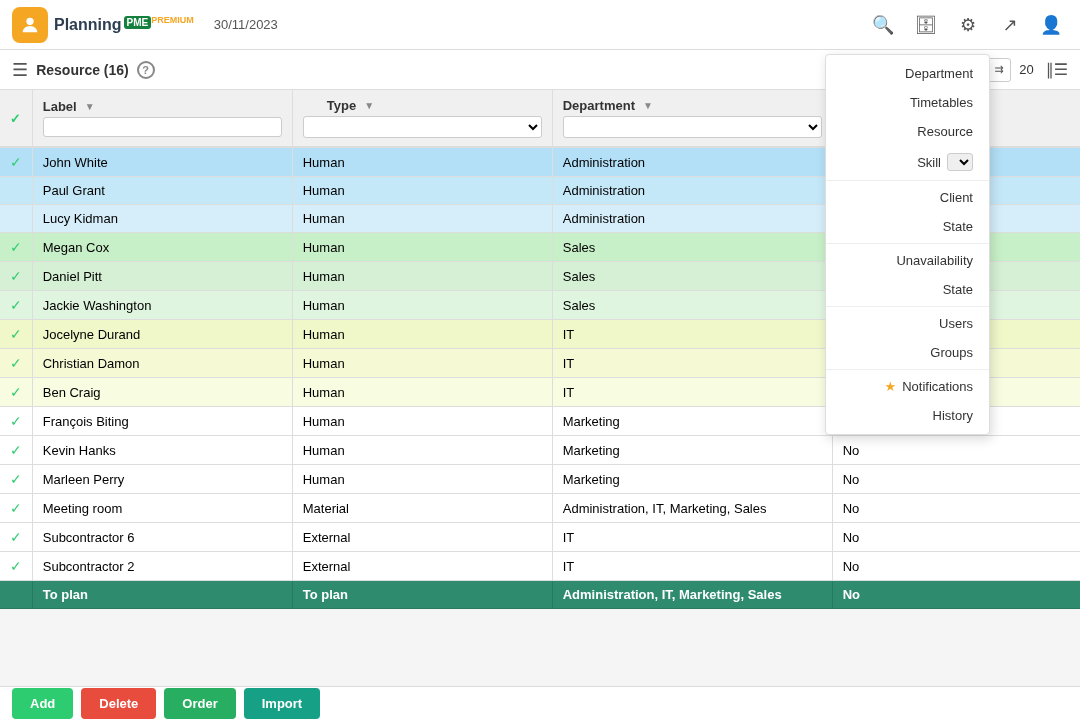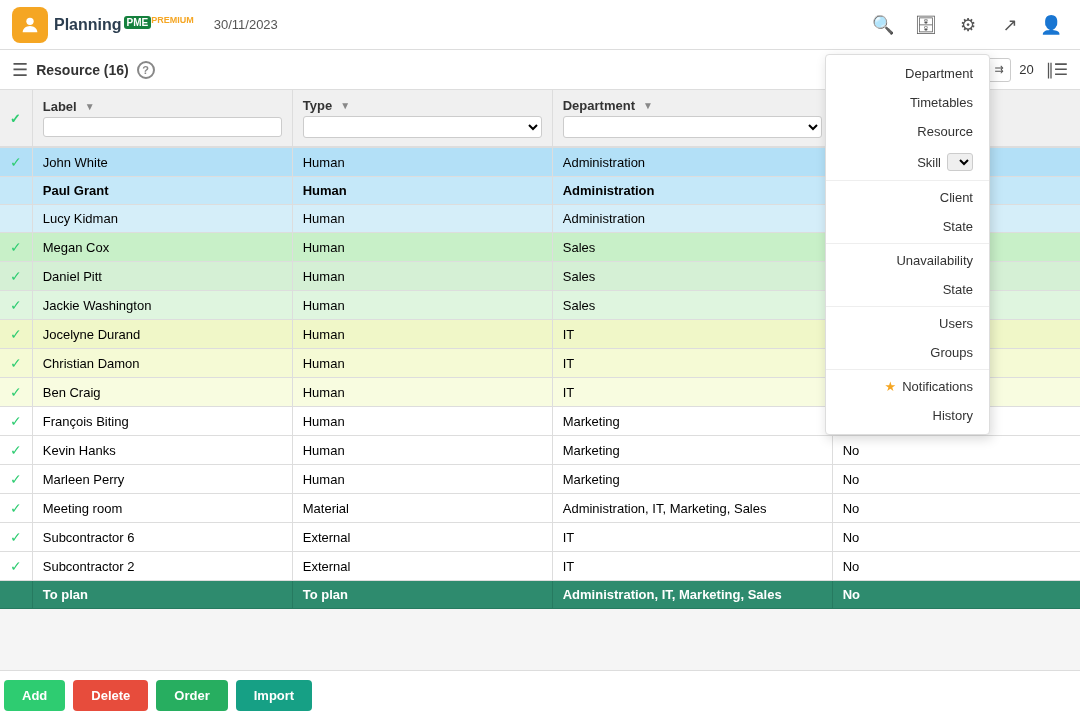--- a/index.html
+++ b/index.html
@@ -41,36 +41,36 @@
     table { width: 100%; border-collapse: collapse; }
     thead tr { background: #f0f0f0; }
     th { padding: 8px 10px; text-align: left; border-bottom: 2px solid #ddd; border-right: 1px solid #ddd; font-size: 12px; color: #333; font-weight: 600; position: relative; white-space: nowrap; }
     th:last-child { border-right: none; }
     th .filter-input { width: 100%; border: 1px solid #ccc; border-radius: 3px; padding: 3px 5px; font-size: 11px; margin-top: 3px; }
     th .filter-select { width: 100%; border: 1px solid #ccc; border-radius: 3px; padding: 3px 2px; font-size: 11px; margin-top: 3px; background: #fff; }
     td { padding: 6px 10px; border-bottom: 1px solid #ddd; border-right: 1px solid #ddd; }
     td:last-child { border-right: none; }
     .check-cell { width: 30px; text-align: center; color: #2ecc71; font-size: 14px; }
     .row-blue { background: #b3e0f7; }
-    .row-blue2 { background: #c5e8f9; font-weight: bold; }
+    .row-blue2 { background: #c5e8f9; }
     .row-blue3 { background: #d5eef9; }
     .row-green { background: #c8f0c8; }
     .row-green2 { background: #d5f0d5; }
     .row-green3 { background: #dff5df; }
     .row-yellow { background: #f0f7c8; }
     .row-yellow2 { background: #f5fad5; }
     .row-yellow3 { background: #f8fce0; }
     .row-white { background: #fff; }
     .row-footer { background: #2e8b6e; color: #fff; font-weight: bold; }
     .row-footer td { color: #fff; border-color: #267a60; }
 
     
     .bottom-bar {
       display: flex; align-items: center; background: #fff;
-      padding: 8px 4px; border-top: 1px solid #ddd; height: 50px; gap: 8px;
+      padding: 8px 12px; border-top: 1px solid #ddd; height: 34px; gap: 8px;
       position: absolute; bottom: 0; left: 0; right: 0;
     }
     .btn { padding: 8px 18px; border: none; border-radius: 4px; cursor: pointer; font-size: 13px; font-weight: bold; color: #fff; }
     .btn-add { background: #2ecc71; }
     .btn-delete { background: #e74c3c; }
     .btn-order { background: #27ae60; }
     .btn-import { background: #16a085; }
     .dropdown-menu {
       position: absolute; top: 54px; right: 90px;
       background: #fff; border: 1px solid #ddd; border-radius: 4px;
@@ -137,21 +137,21 @@
         <th style="width:30px;">
           <div style="display:flex;align-items:center;gap:2px;">
               <span style="color:#2ecc71">✓</span>
             </div>
         </th>
         <th style="width:260px;">
           <div style="display:flex;align-items:center;gap:4px;">Label <span class="sort-icon">▼</span></div>
           <input class="filter-input" type="text" value="" style="">
         </th>
         <th style="width:260px;">
-          <div style="display:flex;align-items:center;gap:4px;">Type <span class="sort-icon">▼</span></div>
+          <div style="display:flex;align-items:center;gap:4px;margin-left:24px;">Type <span class="sort-icon">▼</span></div>
           <select class="filter-select"><option></option></select>
         </th>
         <th style="width:280px;">
           <div style="display:flex;align-items:center;gap:4px;">Department <span class="sort-icon">▼</span></div>
           <select class="filter-select"><option></option></select>
         </th>
         <th>H</th>
       </tr>
     </thead>
     <tbody id="table-body">

